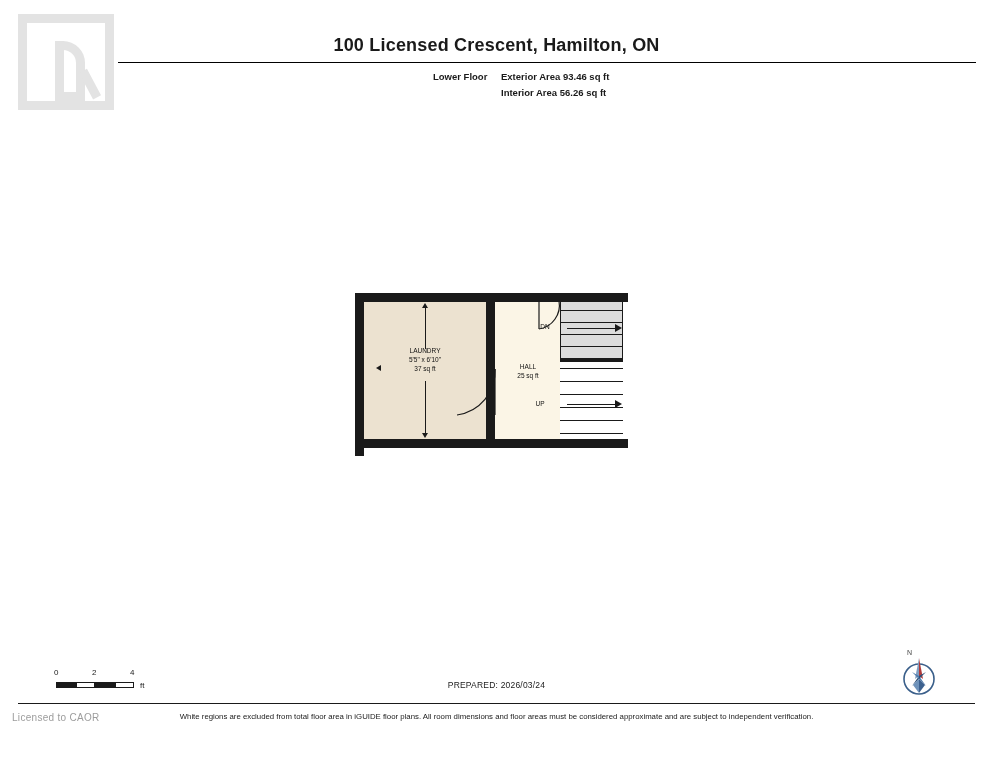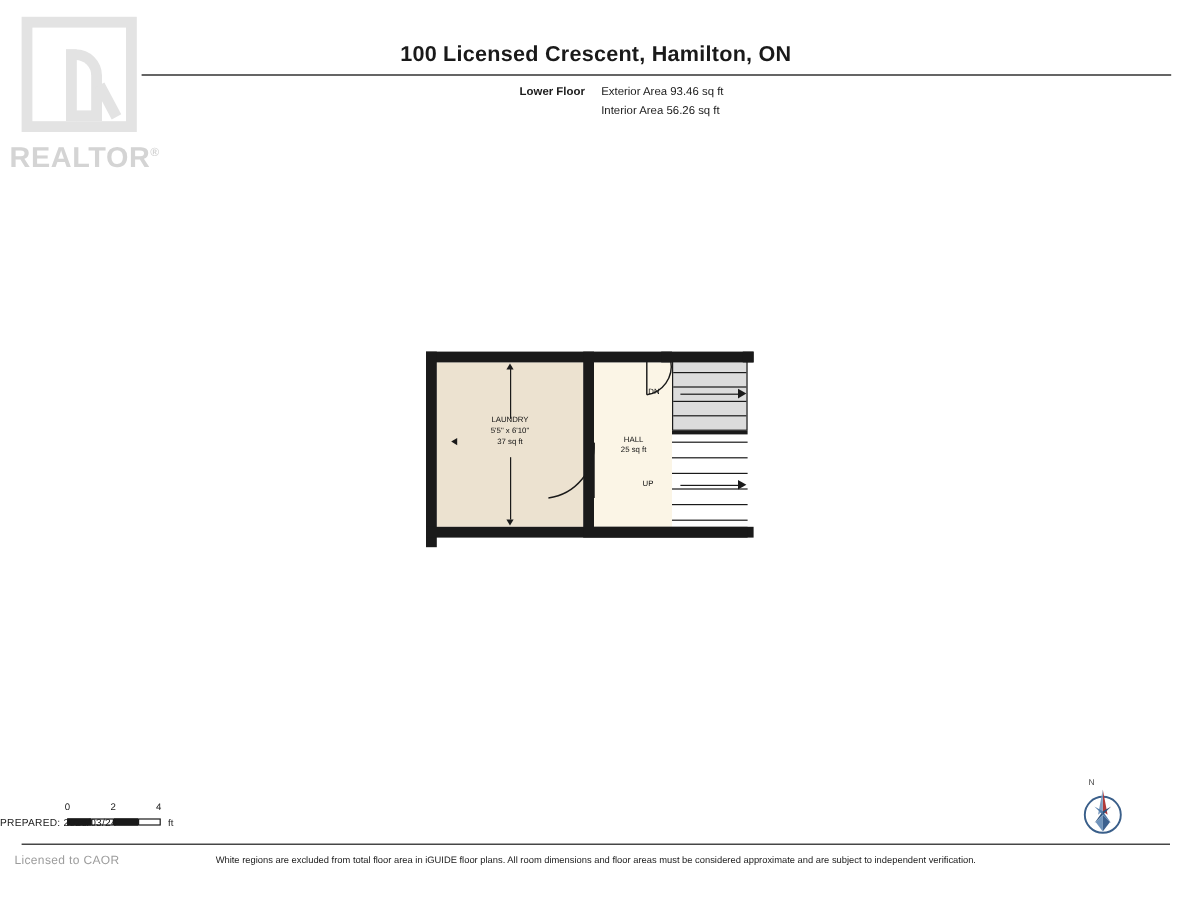--- a/index.html
+++ b/index.html
@@ -96,20 +96,21 @@
   }
   #floor-meta .floor-label {
     font-weight: bold;
     display: inline-block;
     width: 68px;
   }
   #floor-meta .area-line {
     display: block;
     padding-left: 68px;
     margin-top: -16px;
+    font-weight: bold;
   }
   #floor-meta .area-line.second {
     margin-top: 0;
   }
 
   
   #floorplan {
     position: absolute;
     left: 355px;
     top: 293px;
@@ -236,20 +237,21 @@
     top: 13px;
     font-size: 8px;
   }
 
   
   #prepared {
     position: absolute;
     left: 0;
     top: 680px;
     width: 993px;
+    text-align: center;
     font-size: 8.5px;
     letter-spacing: 0.2px;
   }
   #footer-rule {
     position: absolute;
     left: 18px;
     top: 703px;
     width: 957px;
     height: 1px;
     background: #1a1a1a;
@@ -289,21 +291,20 @@
   }
 </style>
 </head>
 <body>
 
 <div id="realtor-logo">
   <div class="mark">
     <div class="mark-inner"></div>
     <div class="mark-leg"></div>
   </div>
-  <div class="wordmark"><span>REALTOR</span><span class="reg">®</span></div>
 </div>
 
 <div id="header-rule"></div>
 <div id="page-title">100 Licensed Crescent, Hamilton, ON</div>
 
 <div id="floor-meta">
   <span class="floor-label">Lower Floor</span>
   <span class="area-line">Exterior Area 93.46 sq ft</span>
   <span class="area-line second">Interior Area 56.26 sq ft</span>
 </div>

